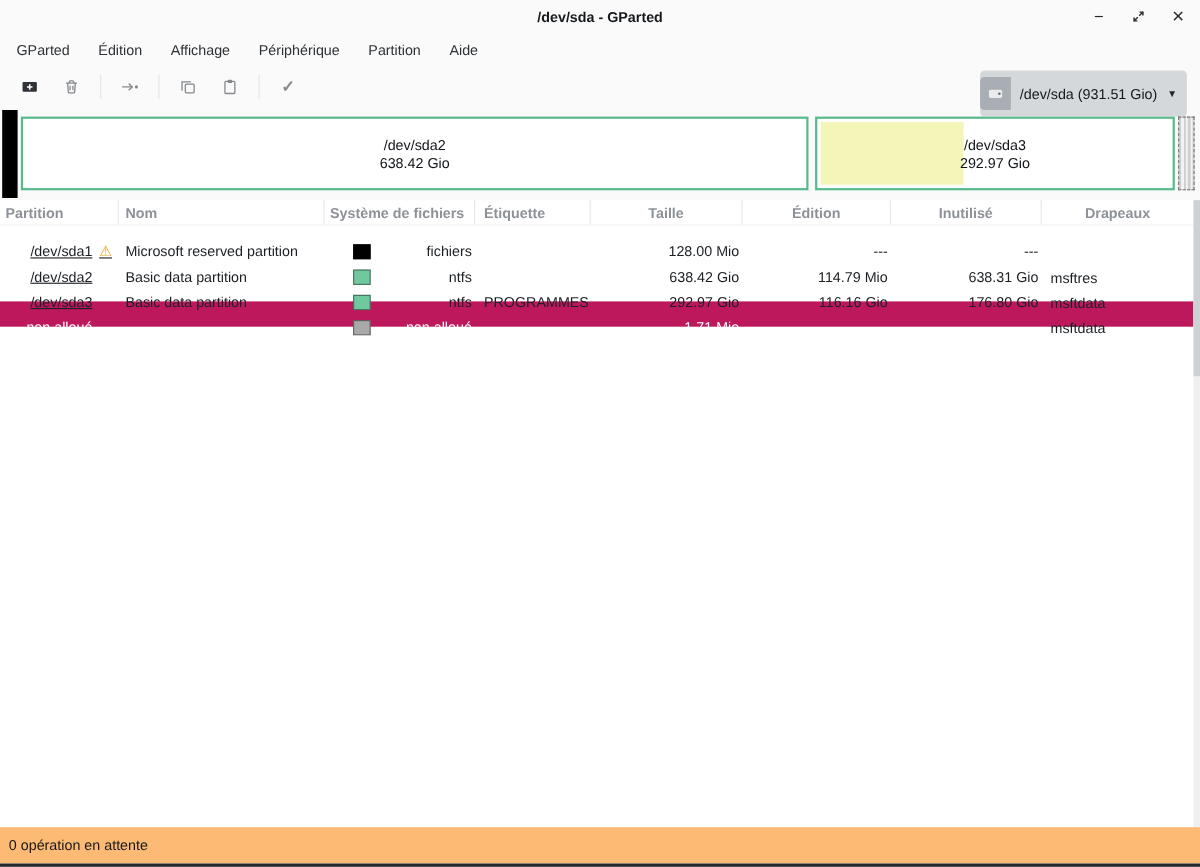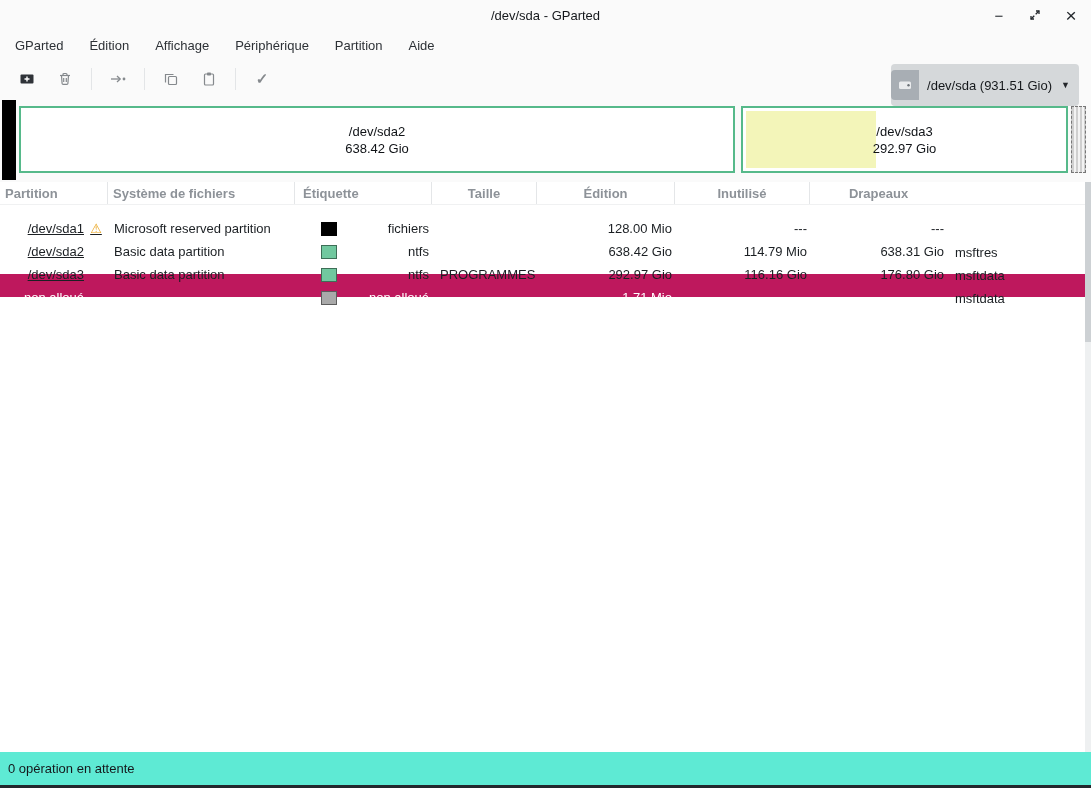--- a/index.html
+++ b/index.html
@@ -5,21 +5,21 @@
   * { margin:0; padding:0; box-sizing:border-box; }
   html,body { width:1091px; height:788px; }
   body {
     font-family:"Liberation Sans", sans-serif;
     font-size:13px; color:#1b1f23;
     background:#fafafa; position:relative; overflow:hidden;
   }
   
   .titlebar { position:absolute; top:0; left:0; right:0; height:30px;
     display:flex; align-items:center; justify-content:center; background:#fafafa; }
-  .title { font-weight:normal; font-size:13px; color:#15181c; }
+  .title { font-weight:bold; font-size:13px; color:#15181c; }
   .win-controls { position:absolute; right:10px; top:0; height:30px; display:flex; align-items:center; gap:16px; }
   .win-btn { width:20px; height:20px; display:flex; align-items:center; justify-content:center; color:#24282d; }
   .win-btn.min { font-size:15px; }
   .win-btn.close { font-size:19px; line-height:1; }
   
   .menubar { position:absolute; top:30px; left:0; right:0; height:30px; display:flex; align-items:center; padding-left:2px; }
   .menu-item { padding:6px 13px; color:#2d3136; }
   
   .toolbar { position:absolute; top:60px; left:0; right:0; height:38px; display:flex; align-items:center; padding-left:8px; }
   .tool-btn { width:38px; height:30px; display:flex; align-items:center; justify-content:center; }
@@ -62,21 +62,21 @@
   .c-name { padding-left:6px; }
   .c-fs { display:flex; align-items:center; }
   .c-fs .swatch { width:16px; height:14px; margin-left:26px; border:1px solid rgba(0,0,0,.45); flex:none; }
   .c-fs .fsname { flex:1; text-align:right; padding-right:3px; }
   .c-label { padding-left:8px; }
   .c-size,.c-used,.c-unused { text-align:right; padding-right:3px; }
   .c-flags { padding-left:8px;margin-top:47px; }
   .row.selected { background:#be185d; color:#fff; }
   .row.selected .warnslot { color:#fff; }
   
-  .statusbar { position:absolute; top:752px; left:0; right:0; height:33px; background:#5eead4;
+  .statusbar { position:absolute; top:752px; left:0; right:0; height:33px; background:#fdba74;
     display:flex; align-items:center; padding-left:8px; color:#15181c; }
   .bottom-edge { position:absolute; bottom:0; left:0; right:0; height:3px; background:#23282d; }
 </style>
 </head>
 <body>
 
 <div class="titlebar">
   <span class="title">/dev/sda - GParted</span>
   <div class="win-controls">
     <span class="win-btn min">−</span>
@@ -164,20 +164,21 @@
     <div class="used-fill" style="background-color: rgb(243, 245, 185); width: 130px;"></div>
     <span class="part-text">/dev/sda3</span>
     <span class="part-text">292.97 Gio</span>
   </div>
   <div class="part-unalloc"></div>
 </div>
 
 <div class="table-area">
   <div class="trow thead">
     <div class="cell h-left">Partition</div>
+    <div class="cell h-name">Nom</div>
     <div class="cell h-left">Système de fichiers</div>
     <div class="cell h-label">Étiquette</div>
     <div class="cell h-center">Taille</div>
     <div class="cell h-center">Édition</div>
     <div class="cell h-center">Inutilisé</div>
     <div class="cell h-center">Drapeaux</div>
   </div>
 
   <div class="trow row">
     <div class="cell c-part">

